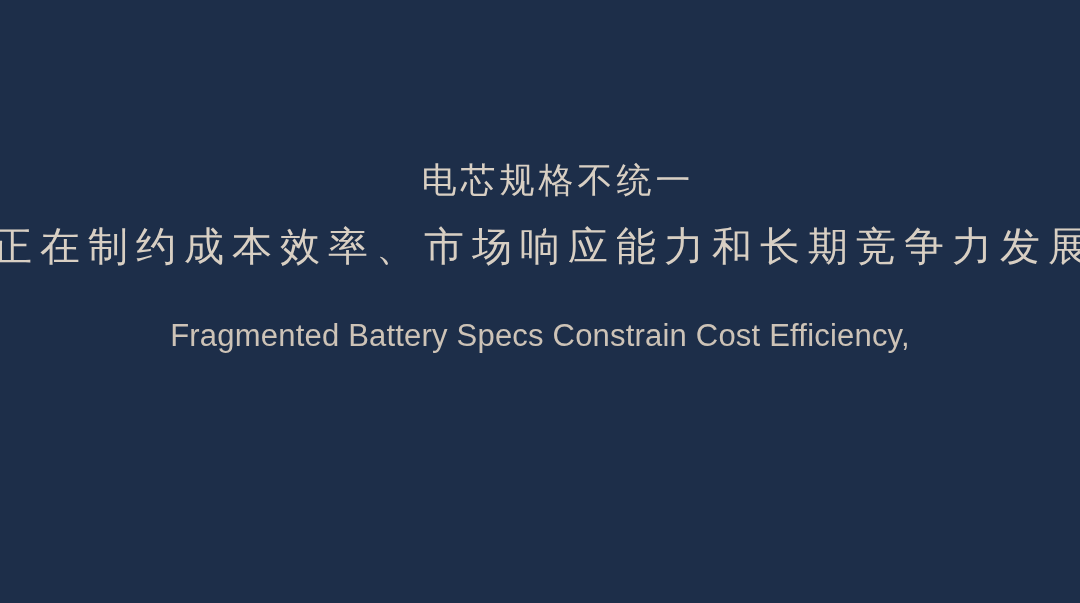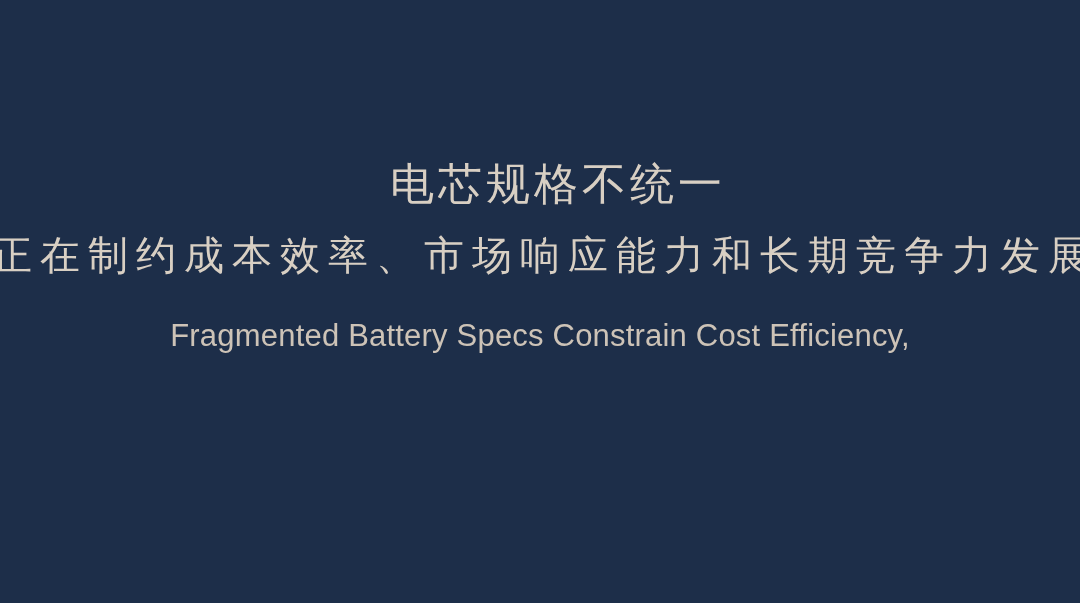--- a/index.html
+++ b/index.html
@@ -39,21 +39,21 @@
     color: #d8cfc3;
     font-family: "Liberation Sans", sans-serif;
     font-weight: 400;
     text-align: center;
     white-space: nowrap;
     line-height: 1.0;
     text-rendering: geometricPrecision;
   }
 
   .cn-line-1 {
-    font-size: 44px;
+    font-size: 35px;
     letter-spacing: 4px;
     padding-left: 4px;
     margin-bottom: 29px;
     margin-left: 32px;
   }
 
   .cn-line-2 {
     font-size: 40px;
     letter-spacing: 8px;
     padding-left: 8px;

